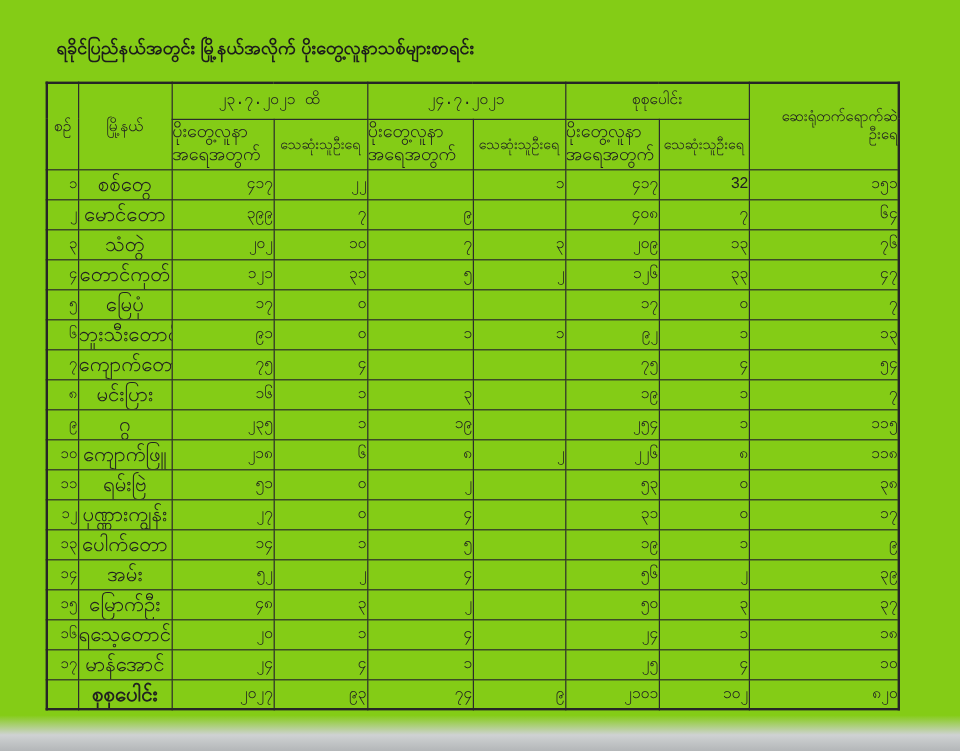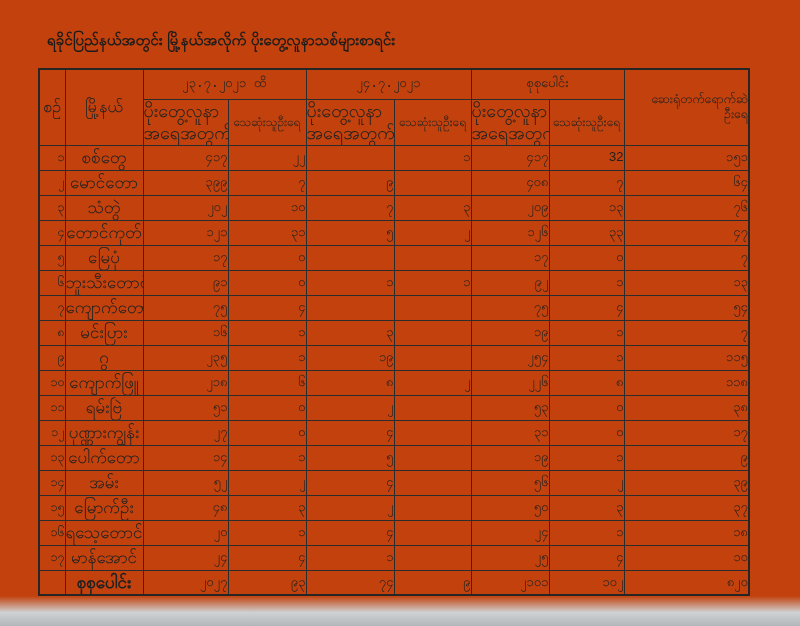--- a/index.html
+++ b/index.html
@@ -3,21 +3,21 @@
 <meta charset="utf-8">
 <style>
   html, body { margin: 0; padding: 0; }
   body {
     width: 800px; height: 626px;
     background: #ffffff;
     font-family: "Liberation Sans", "DejaVu Sans", sans-serif;
     color: #1f1f1f;
     overflow: hidden;
   }
-  .page { position: relative; width: 800px; height: 626px; background: #c2410c; }
+  .page { position: relative; width: 800px; height: 626px; background: #84cc16; }
 
   .doc-title {
     position: absolute; left: 47px; top: 30px;
     font-size: 15px; font-weight: bold; color: #1c1c1c;
     letter-spacing: 0.2px; white-space: nowrap;
   }
   .doc-date {
     position: absolute; right: 46px; top: 30px;
     font-size: 15px; font-weight: bold; color: #1c1c1c;
     white-space: nowrap;
@@ -34,24 +34,24 @@
     border: 1px solid #2c2c2c;
     overflow: hidden;
     padding: 0;
     font-weight: normal;
     line-height: 1.25;
   }
   tr.group-row { height: 30px; }
   tr.sub-row { height: 42px; }
   tbody tr { height: 25px; }
   th.group { text-align: center; font-size: 13px; font-family: Liberation Mono, monospace; }
-  th.sub-pos { text-align: left; padding: 0 2px 0 3px; font-size: 18px; }
+  th.sub-pos { text-align: left; padding: 0 2px 0 3px; font-size: 15px; }
   th.sub-dead { text-align: center; padding: 0 2px 0 3px; font-size: 12px; }
   th.hosp-head { text-align: right; font-size: 12.5px; padding: 0 6px; }
-  th.serial-head, th.township-head { text-align: center; font-size: 16px; }
+  th.serial-head, th.township-head { text-align: center; font-size: 13px; }
 
   td.serial { text-align: right; padding-right: 5px; font-size: 12.5px; }
   td.name   { text-align: center; padding-left: 4px; font-size: 17px; white-space: nowrap; }
   td.num    { text-align: right; padding-right: 13px; font-size: 13px; }
   tr.total-row td.name { font-weight: bold; }
 
   .bottom-shade {
     position: absolute; left: 0; right: 0; bottom: 0; height: 30px;
     background: linear-gradient(to bottom, rgba(255,255,255,0) 0%, #cfd2d3 55%, #b3b6b8 100%);
     pointer-events: none;

